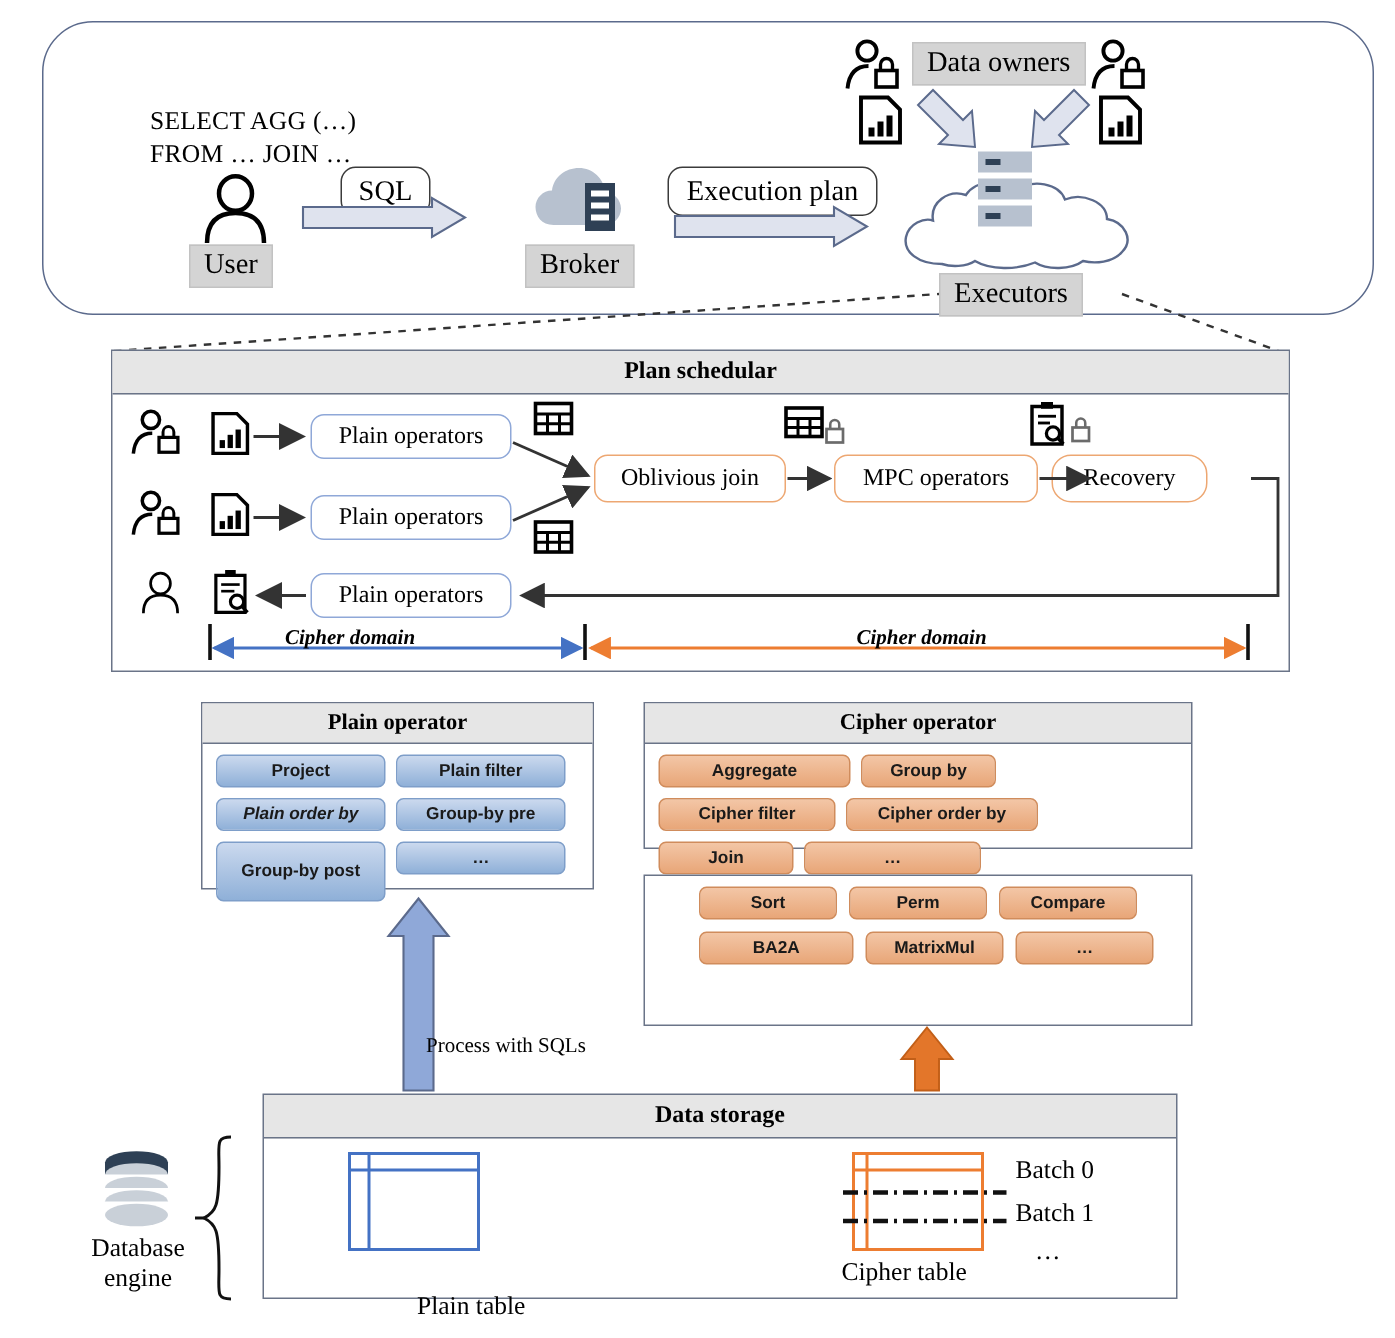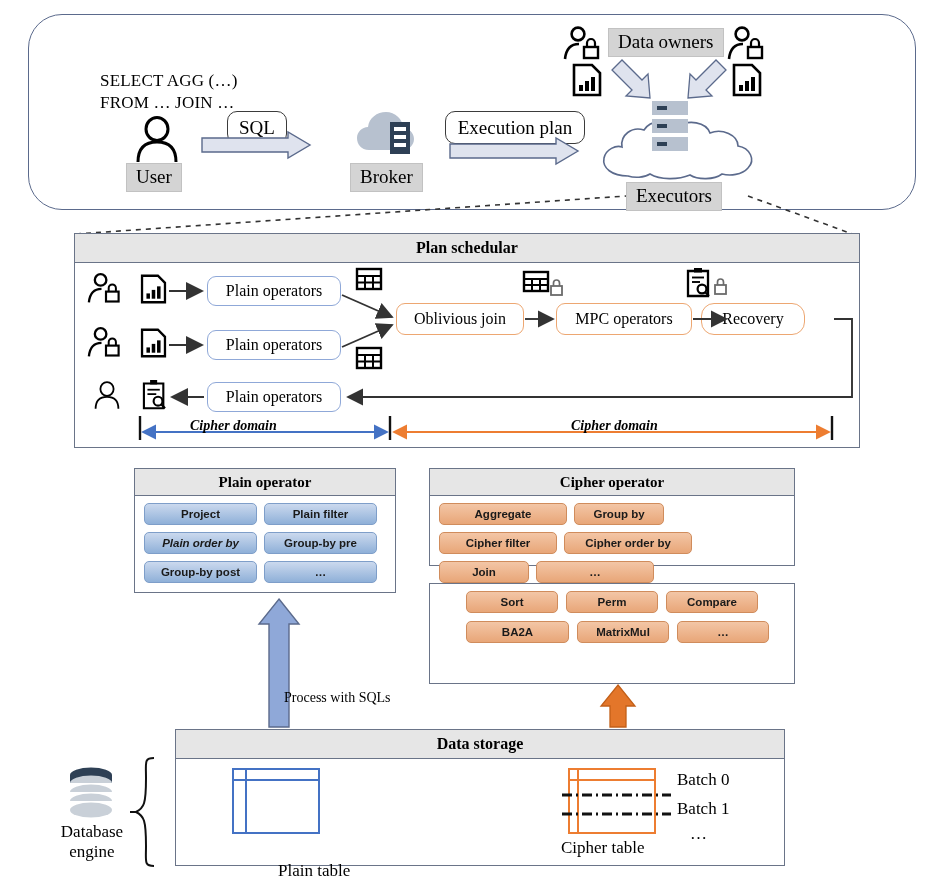--- a/index.html
+++ b/index.html
@@ -333,21 +333,21 @@
 <div class="abs serif domlabel" style="left:190px;top:418px;">Cipher domain</div>
 <div class="abs serif domlabel" style="left:571px;top:418px;">Cipher domain</div>
 
 <div class="abs card" style="left:134px;top:468px;width:262px;height:125px;">
   <div class="card-h serif">Plain operator</div>
   <div class="card-body" style="gap:7px;">
     <div class="pill-b" style="width:113px;height:22px;">Project</div>
     <div class="pill-b" style="width:113px;height:22px;">Plain filter</div>
     <div class="pill-b" style="width:113px;height:22px;font-style:italic;">Plain order by</div>
     <div class="pill-b" style="width:113px;height:22px;">Group-by pre</div>
-    <div class="pill-b" style="width:113px;height:22px;">Group-by post</div>
+    <div class="pill-b" style="width:113px;height:40px;">Group-by post</div>
     <div class="pill-b" style="width:113px;height:22px;">…</div>
   </div>
 </div>
 
 <div class="abs card" style="left:429px;top:468px;width:366px;height:98px;">
   <div class="card-h serif">Cipher operator</div>
   <div class="card-body" style="gap:7px;">
     <div class="pill-o" style="width:128px;height:22px;">Aggregate</div>
     <div class="pill-o" style="width:90px;height:22px;">Group by</div>
     <div class="pill-o" style="width:118px;height:22px;">Cipher filter</div>

